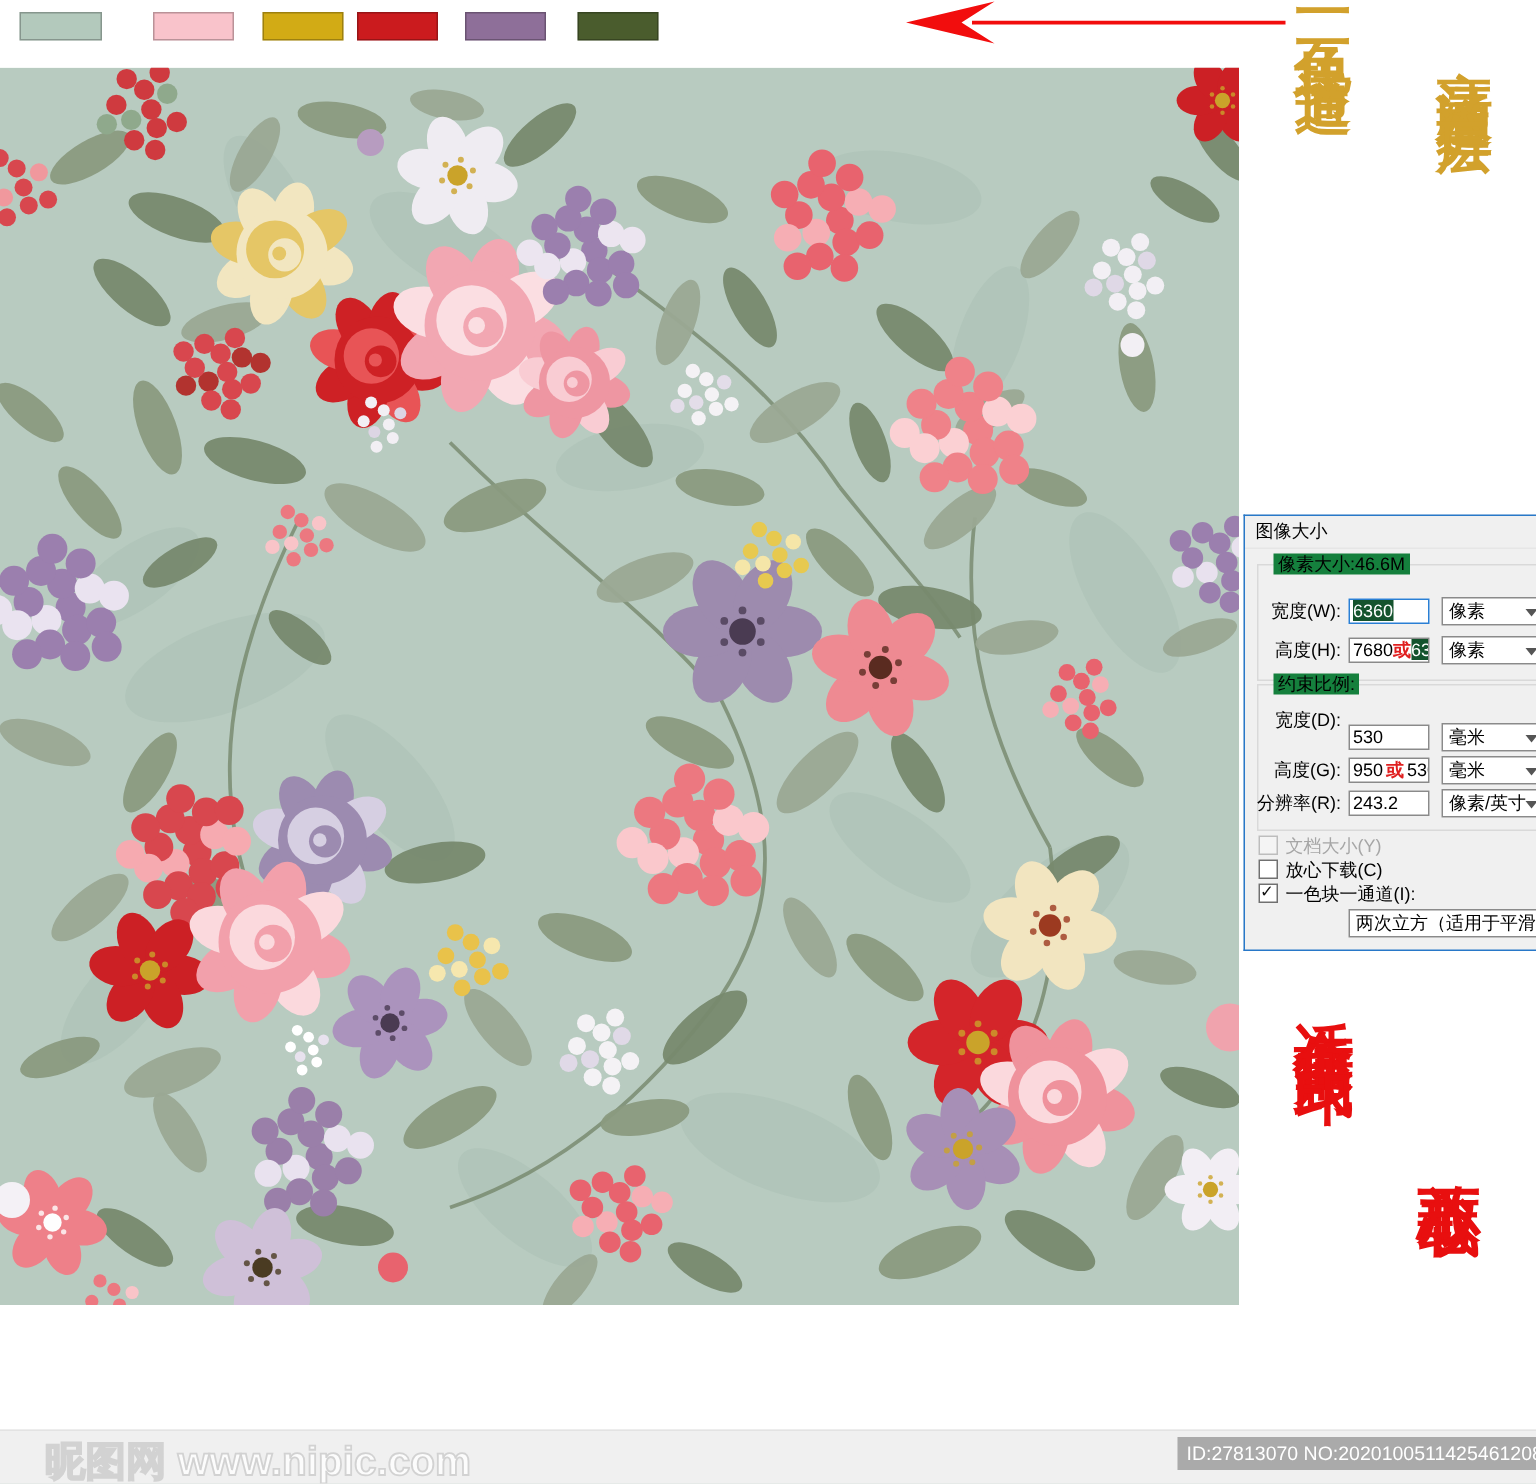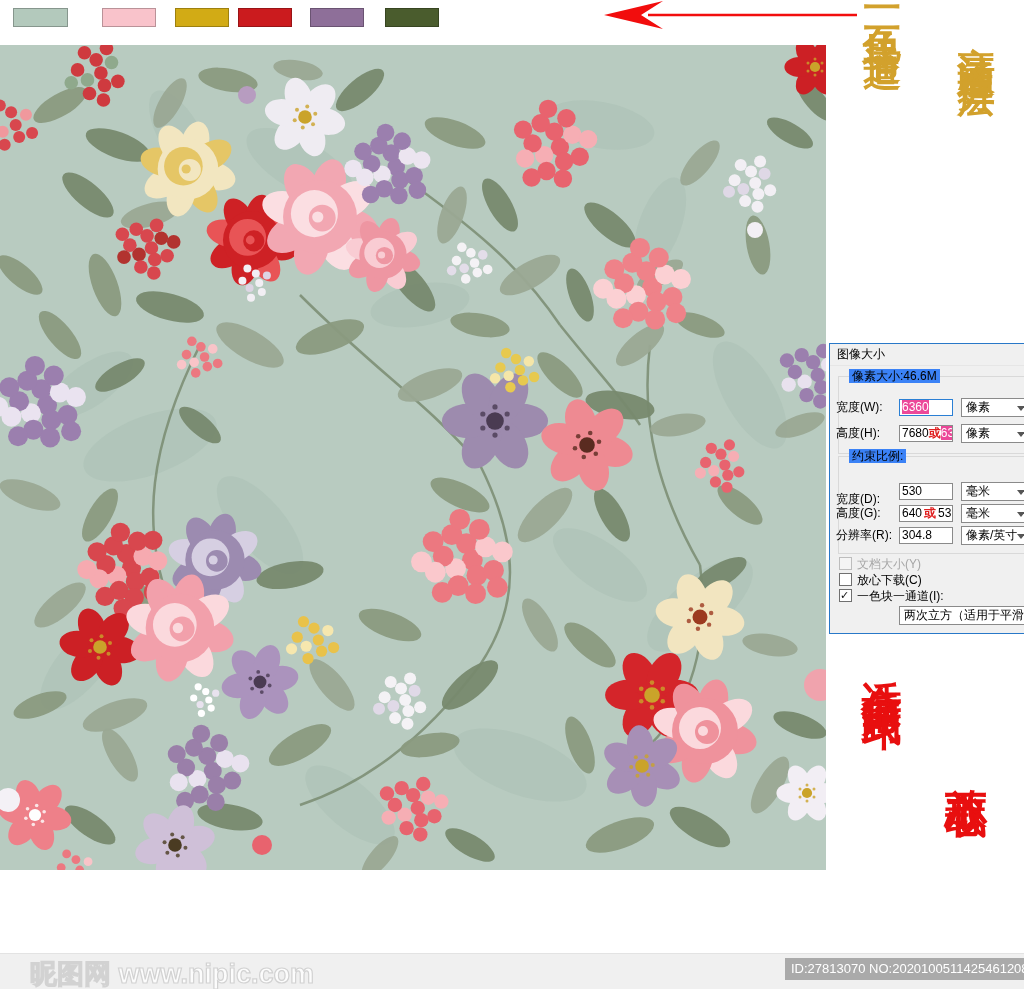--- a/index.html
+++ b/index.html
@@ -24,27 +24,27 @@
   #anno-right-bot{left:938px;top:756px;font-size:42px;letter-spacing:2px}
   
   #dialog{position:absolute;left:829px;top:343px;width:196px;height:291px;
           background:#f0f0f0;border:1px solid #2878c8;border-right:none;
           box-sizing:border-box;font-size:12px;color:#000;z-index:2}
   #dlg-title{position:absolute;left:0;top:0;right:0;height:21px;line-height:21px;
              padding-left:7px;border-bottom:1px solid #e6e6e6}
   .group{position:absolute;border:1px solid #d9d9d9}
   #group-pixel{left:8px;top:32px;width:210px;height:76px}
   #group-doc  {left:8px;top:112px;width:210px;height:96px}
-  .group-label{position:absolute;top:-8px;left:10px;background:#3b82f6;padding:0 3px;line-height:14px}
-  .row-label{position:absolute;left:6px;width:58px;line-height:17px}
+  .group-label{position:absolute;top:-8px;left:10px;background:#15803d;padding:0 3px;line-height:14px}
+  .row-label{position:absolute;left:6px;width:58px;text-align:right;line-height:17px}
   .field{position:absolute;left:69px;width:54px;height:17px;background:#fff;
          border:1px solid #8a8a8a;line-height:15px;padding:0 2px;box-sizing:border-box;
          overflow:hidden;white-space:nowrap}
   .field.focus{border-color:#2a7fd4}
-  .sel{background:#ec4899;color:#fff}
+  .sel{background:#14532d;color:#fff}
   .or-red{color:#e02020;font-weight:bold}
   .sp{margin:0 2px}
   .combo{position:absolute;left:131px;width:70px;height:19px;background:#fff;
          border:1px solid #8a8a8a;line-height:17px;padding:0 14px 0 4px;box-sizing:border-box;
          overflow:hidden;white-space:nowrap}
   .combo .chev{position:absolute;right:5px;top:7px;width:0;height:0;
          border-left:4px solid transparent;border-right:4px solid transparent;
          border-top:5px solid #555}
   #combo-resample{left:69px;top:262px;width:180px}
   #cb-list{position:absolute;left:9px;top:212px;width:190px}
@@ -724,30 +724,30 @@
   <div class="combo" style="top:54px"><span>像素</span><span class="chev"></span></div>
 
   <span class="row-label" style="top:81px">高度(H):</span>
   <div class="field" style="top:81px"><span>7680</span><span class="or-red">或</span><span class="sel">6360</span></div>
   <div class="combo" style="top:80px"><span>像素</span><span class="chev"></span></div>
 
   <div id="group-doc" class="group">
     <span class="group-label">约束比例:</span>
   </div>
 
-  <span class="row-label" style="top:147px">宽度(D):</span>
+  <span class="row-label" style="top:128px">宽度(D):</span>
   <div class="field" style="top:139px"><span>530</span></div>
   <div class="combo" style="top:138px"><span>毫米</span><span class="chev"></span></div>
 
   <span class="row-label" style="top:161px">高度(G):</span>
-  <div class="field" style="top:161px"><span>640</span><span class="or-red sp">或</span><span>530</span></div>
+  <div class="field" style="top:161px"><span>950</span><span class="or-red sp">或</span><span>530</span></div>
   <div class="combo" style="top:160px"><span>毫米</span><span class="chev"></span></div>
 
   <span class="row-label" style="top:183px">分辨率(R):</span>
-  <div class="field" style="top:183px"><span>304.8</span></div>
+  <div class="field" style="top:183px"><span>243.2</span></div>
   <div class="combo" style="top:182px"><span>像素/英寸</span><span class="chev"></span></div>
 
   <div id="cb-list">
       <div class="cbrow disabled"><span class="cb disabled"></span><span>文档大小(Y)</span></div>
       <div class="cbrow"><span class="cb"></span><span>放心下载(C)</span></div>
       <div class="cbrow"><span class="cb checked"></span><span>一色块一通道(I):</span></div>
     </div>
 
   <div id="combo-resample" class="combo"><span>两次立方（适用于平滑渐变</span></div>
 </div>

